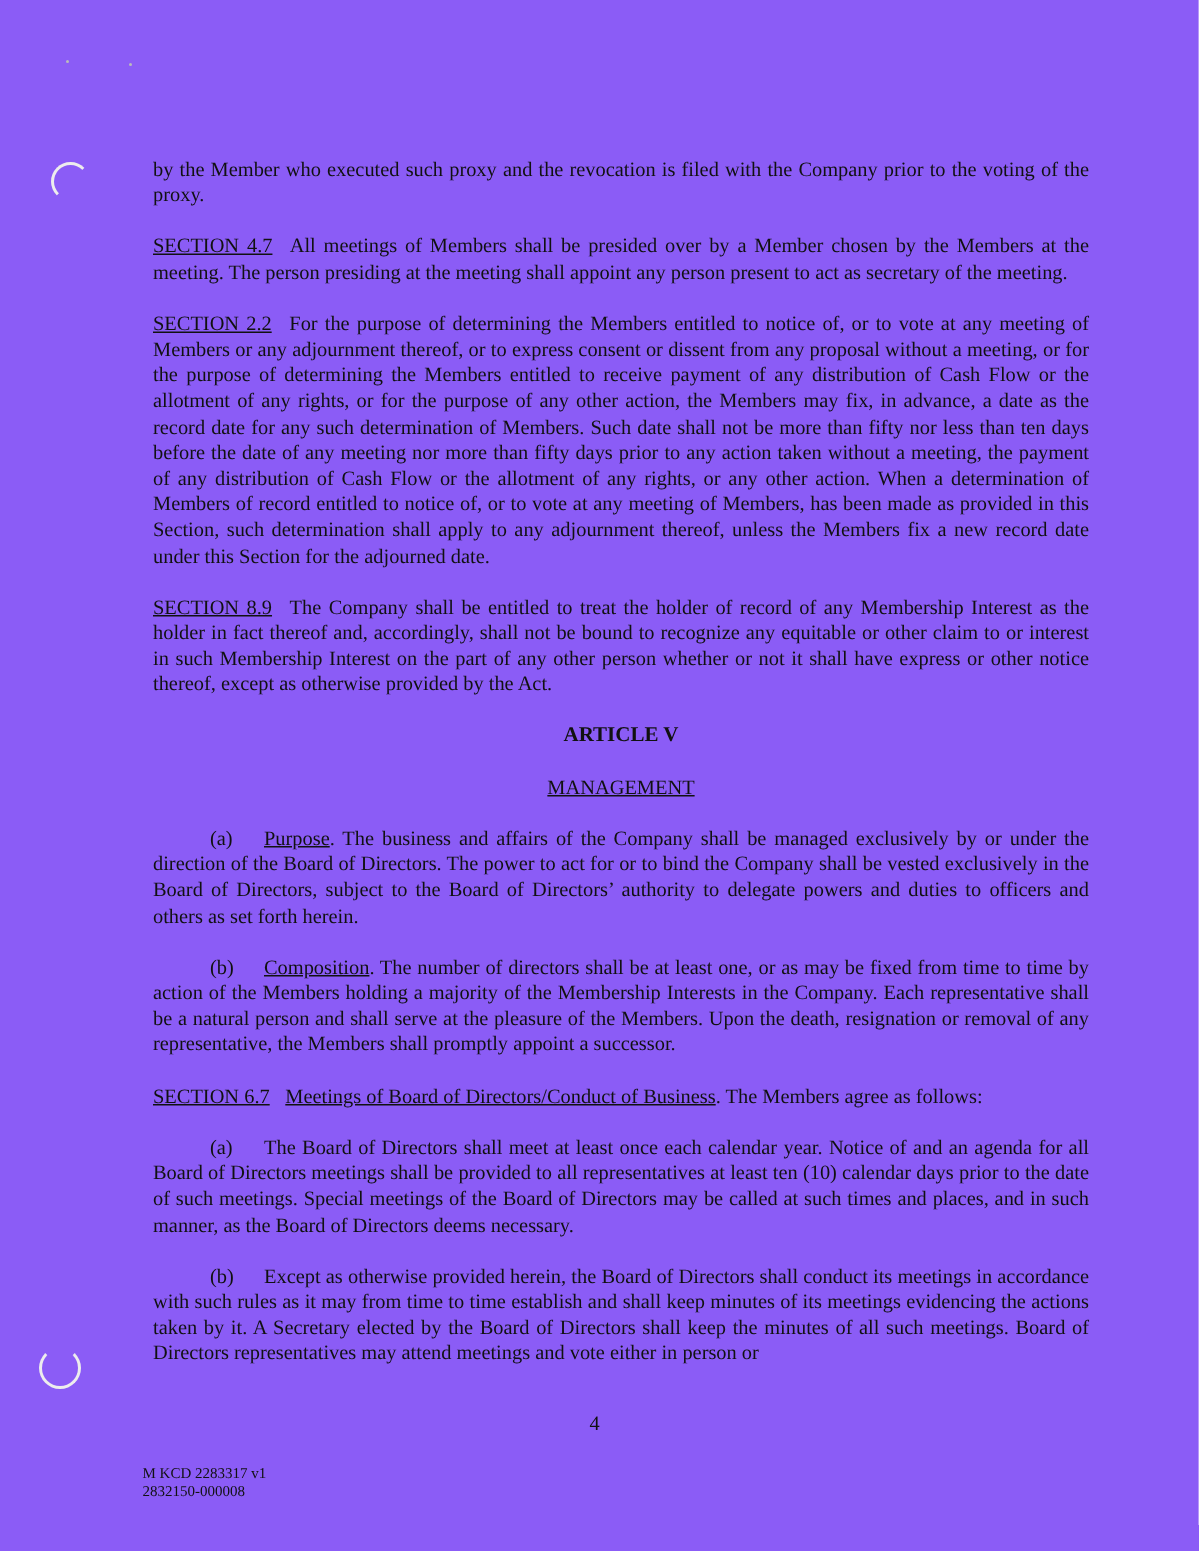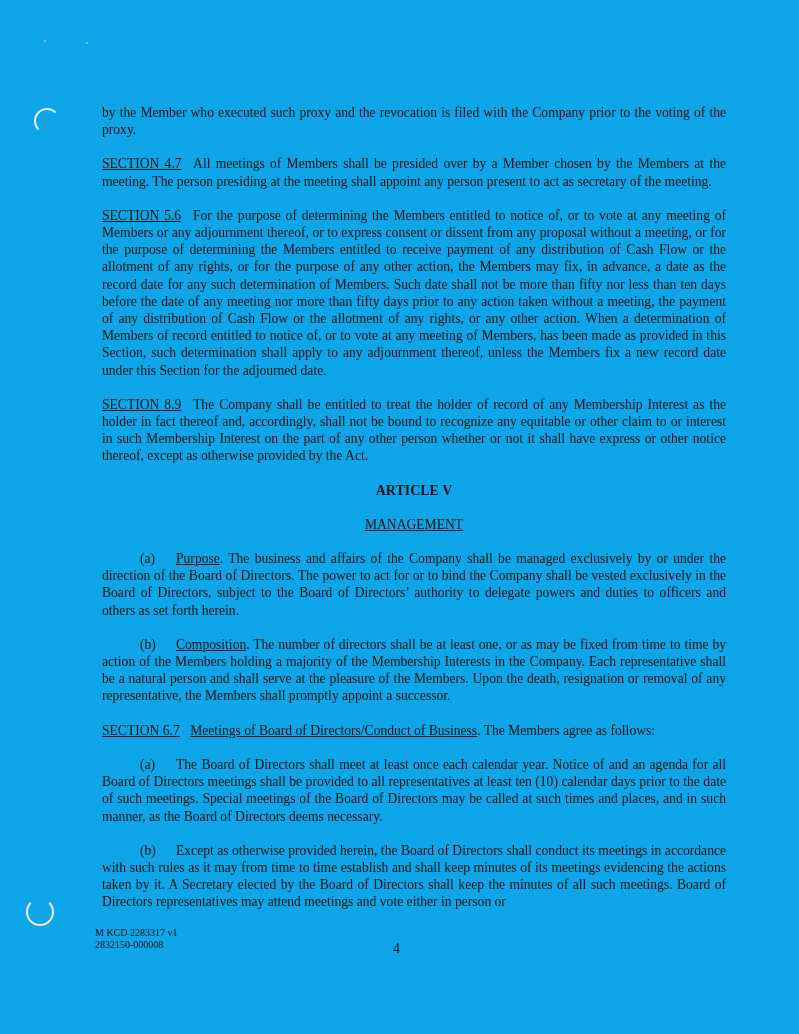--- a/index.html
+++ b/index.html
@@ -1,33 +1,33 @@
 <!DOCTYPE html>
 <html><head>
 <meta charset="utf-8">
 <style>
   html, body { margin: 0; padding: 0; background: #ffffff; }
   body { width: 799px; height: 1034px; position: relative; overflow: hidden; }
   .page {
     position: absolute; left: 0; top: 0; width: 799px; height: 1034px;
-    background: #0ea5e9; color: #111111;
+    background: #8b5cf6; color: #111111;
     font-family: "Liberation Serif", "DejaVu Serif", serif;
   }
   .body-text {
     position: absolute; left: 102px; width: 624px; top: 104px;
     font-size: 13.6px; line-height: 17.2px; text-align: justify;
   }
   .para { margin: 0 0 17px 0; }
   .u { text-decoration: underline; text-align: right; }
   .sec-label { text-decoration: underline; margin-right: 7px; margin-top: 36px; }
   .heading-center { text-align: center; margin: 0 0 17px 0; }
   .article { font-weight: bold; font-size: 14px; }
   .sub-label { display: inline-block; width: 36px; margin-left: 38px; }
   .page-number { position: absolute; left: 393px; top: 941px; font-size: 13.6px; }
-  .footer { position: absolute; left: 95px; top: 927px; font-size: 10px; line-height: 12px; }
+  .footer { position: absolute; left: 95px; top: 977px; font-size: 10px; line-height: 12px; }
   .hole { position: absolute; border: 2px solid #ededed; border-radius: 50%; }
   .speck { position: absolute; width: 2px; height: 2px; background: #bbbbbb; border-radius: 50%; }
 </style>
 </head>
 <body>
 
 <div class="page">
 
   <span class="speck" style="left:44px;top:40px;"></span>
   <span class="speck" style="left:86px;top:42px;"></span>
@@ -37,21 +37,21 @@
   <div class="body-text">
 
     <p class="para">by the Member who executed such proxy and the revocation is filed with the Company prior to the voting of the proxy.</p>
 
     <p class="para">
       <span class="sec-label">SECTION 4.7</span>
       <span>All meetings of Members shall be presided over by a Member chosen by the Members at the meeting. The person presiding at the meeting shall appoint any person present to act as secretary of the meeting.</span>
     </p>
 
     <p class="para">
-      <span class="sec-label">SECTION 5.6</span>
+      <span class="sec-label">SECTION 2.2</span>
       <span>For the purpose of determining the Members entitled to notice of, or to vote at any meeting of Members or any adjournment thereof, or to express consent or dissent from any proposal without a meeting, or for the purpose of determining the Members entitled to receive payment of any distribution of Cash Flow or the allotment of any rights, or for the purpose of any other action, the Members may fix, in advance, a date as the record date for any such determination of Members. Such date shall not be more than fifty nor less than ten days before the date of any meeting nor more than fifty days prior to any action taken without a meeting, the payment of any distribution of Cash Flow or the allotment of any rights, or any other action. When a determination of Members of record entitled to notice of, or to vote at any meeting of Members, has been made as provided in this Section, such determination shall apply to any adjournment thereof, unless the Members fix a new record date under this Section for the adjourned date.</span>
     </p>
 
     <p class="para">
       <span class="sec-label">SECTION 8.9</span>
       <span>The Company shall be entitled to treat the holder of record of any Membership Interest as the holder in fact thereof and, accordingly, shall not be bound to recognize any equitable or other claim to or interest in such Membership Interest on the part of any other person whether or not it shall have express or other notice thereof, except as otherwise provided by the Act.</span>
     </p>
 
     <p class="heading-center article">ARTICLE V</p>
     <p class="heading-center"><span class="u">MANAGEMENT</span></p>

